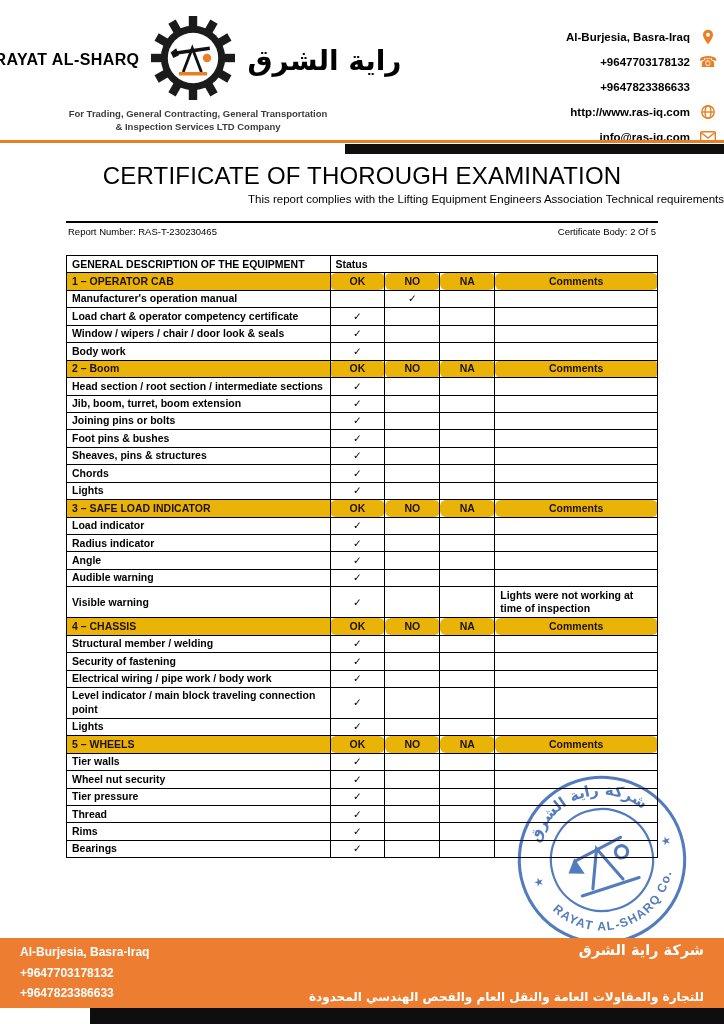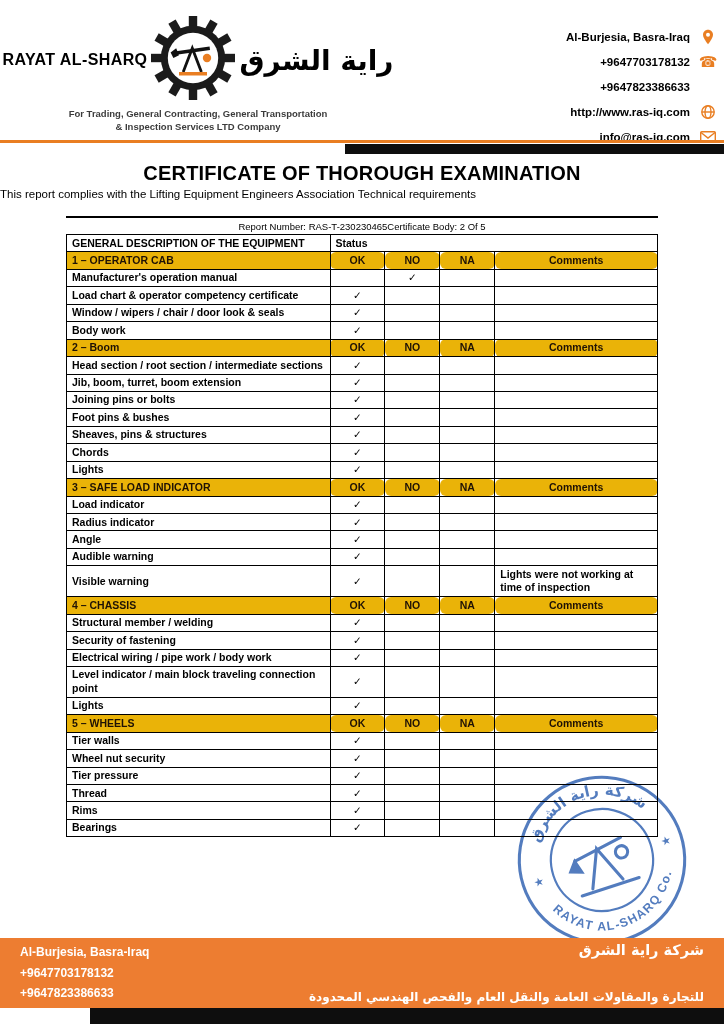--- a/index.html
+++ b/index.html
@@ -5,36 +5,36 @@
   * { box-sizing: border-box; }
   html,body { margin:0; padding:0; background:#9a9a9a; }
   .page {
     position:relative; width:724px; height:1024px; margin:0 auto;
     background:#ffffff; overflow:hidden;
     font-family:"Liberation Sans","DejaVu Sans",sans-serif; color:#000;
   }
   
   .header { display:flex; justify-content:space-between; align-items:flex-start; padding:16px 6px 0 38px; height:138px; }
   .logo-block { width:320px; text-align:center; }
-  .logo-row { display:flex; align-items:center; justify-content:center; gap:4px; }
+  .logo-row { display:flex; align-items:center; justify-content:center; gap:12px; }
   .company-en { font-weight:bold; font-size:16px; letter-spacing:.4px; white-space:nowrap; }
   .company-ar { font-weight:bold; font-size:28px; white-space:nowrap; font-family:"DejaVu Sans",sans-serif; }
   .tagline { font-size:9.5px; font-weight:bold; color:#3c3c3c; margin-top:3px; line-height:1.4; }
   .contact-block { padding-top:8px; }
   .contact-row { display:flex; align-items:center; justify-content:flex-end; gap:8px; height:25px; font-size:11.5px; font-weight:bold; }
   .c-icon { width:20px; display:flex; justify-content:center; align-items:center; color:#E97E22; font-size:15px; }
   
   .divider { position:relative; height:15px; margin-top:2px; }
   .orange-line { position:absolute; top:0; left:0; right:0; height:3px; background:#E97E22; }
   .black-bar { position:absolute; top:4px; left:345px; right:0; height:10px; background:#0e0e0e; }
   
-  .title { text-align:center; font-size:20px; font-weight:bold; margin:7px 0 3px; letter-spacing:.2px; }
-  .subtitle { text-align:left; font-size:11.5px; margin:0 0 16px; }
-  
-  .report-row { width:592px; margin:0 auto; display:flex; justify-content:center;
+  .title { text-align:center; font-size:24px; font-weight:normal; margin:7px 0 3px; letter-spacing:.2px; }
+  .subtitle { text-align:right; font-size:11.5px; margin:0 0 16px; }
+  
+  .report-row { width:592px; margin:16px auto; display:flex; justify-content:space-between;
     font-size:9.5px; border-top:2px solid #000; padding:3px 2px 2px; }
   
   table.eq { width:592px; margin:0 auto; border-collapse:collapse;padding-left:20px; }
   table.eq th, table.eq td { border:1px solid #000; padding:1.5px 5px; font-size:10.5px; font-weight:bold; line-height:1.28; vertical-align:middle; }
   th.desc-h { text-align:left; font-size:11px; }
   th.status-h { text-align:left; font-size:11px; }
   tr.section-row td { background:#eab308; color:#1f1205; }
   td.sec-title { text-align:left; font-size:11px; }
   td.sec-col { text-align:center; font-size:11px;border-radius:6px; }
   td.row-label { text-align:left; }

